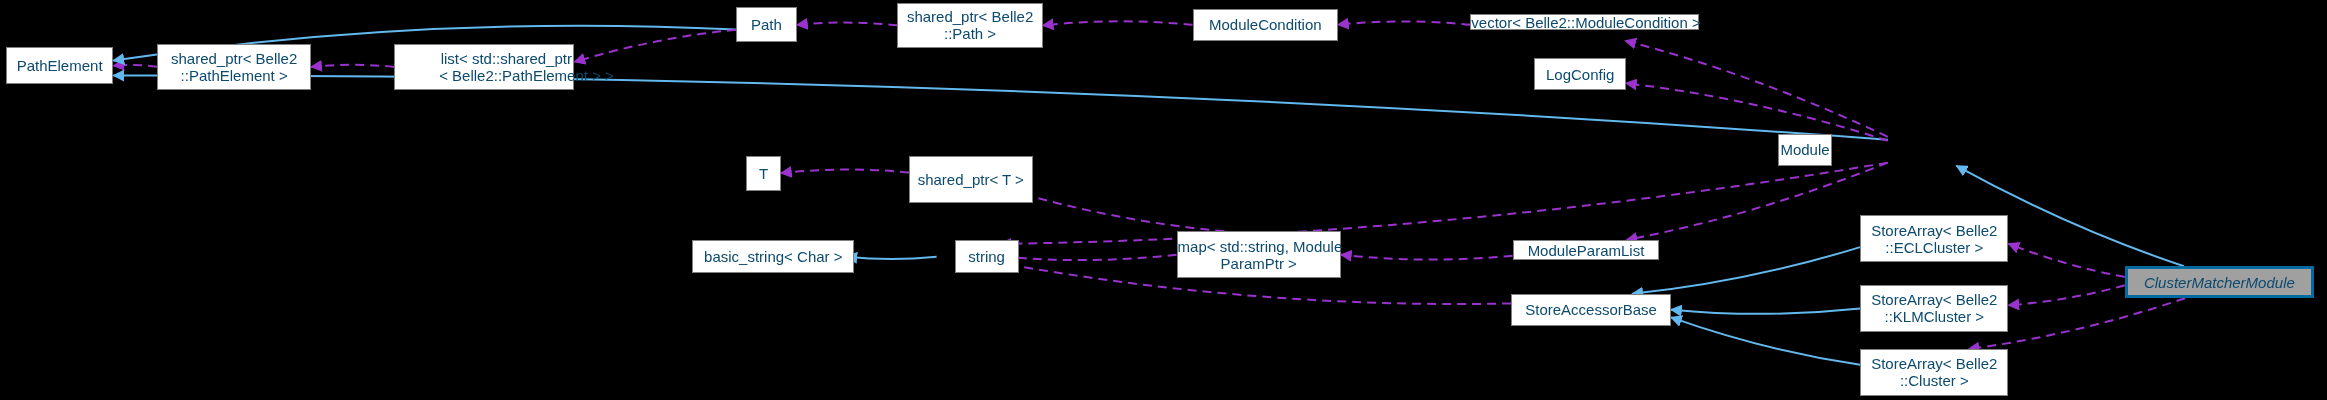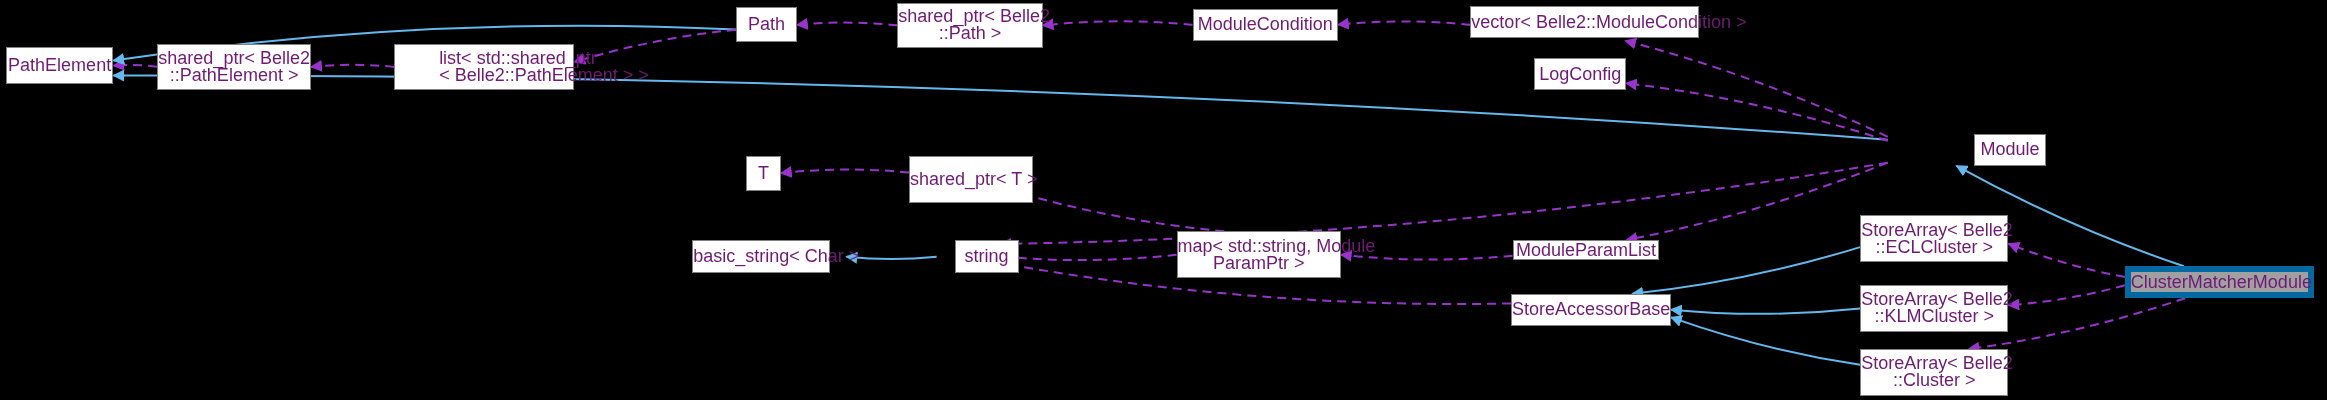--- a/index.html
+++ b/index.html
@@ -22,34 +22,35 @@
     left: 0;
     top: 0;
     width: 2327px;
     height: 400px;
   }
   .node {
     position: absolute;
     box-sizing: border-box;
     background: #ffffff;
     border: 1px solid #808080;
-    color: #701a75;
-    font-size: 18px;
+    color: #0c4a6e;
+    font-size: 15px;
     line-height: 17px;
     text-align: center;
     display: flex;
     align-items: center;
     justify-content: center;
     white-space: pre;
     letter-spacing: 0px;
     z-index: 5;
   }
   .node.highlight {
     background: #a0a0a0;
-    border: 6px solid #0369a1;
+    border: 3px solid #0369a1;
+    font-style: italic;
   }
   .node .nlabel {
     display: block;
     width: 100%;
   }
 </style>
 </head>
 <body>
 
 <div id="diagram-root">
@@ -93,26 +94,26 @@
   <div id="node-layer">
       <div class="node" style="left: 5.8175px; top: 46.5455px; width: 107.624px; height: 37.8182px; justify-content: center;"><span class="nlabel">PathElement</span></div>
       <div class="node" style="left: 157.072px; top: 43.6364px; width: 154.164px; height: 46.5455px;"><span class="nlabel">shared_ptr&lt; Belle2
 ::PathElement &gt;</span></div>
       <div class="node" style="left: 394.136px; top: 43.6364px; width: 180.343px; height: 46.5455px; padding-left: 44px;"><span class="nlabel">list&lt; std::shared_ptr
 &lt; Belle2::PathElement &gt; &gt;</span></div>
       <div class="node" style="left: 735.914px; top: 7.27273px; width: 61.0838px; height: 34.9091px;"><span class="nlabel">Path</span></div>
       <div class="node" style="left: 897.349px; top: 2.90909px; width: 145.438px; height: 45.0909px;"><span class="nlabel">shared_ptr&lt; Belle2
 ::Path &gt;</span></div>
       <div class="node" style="left: 1192.59px; top: 8.72727px; width: 145.438px; height: 32px;"><span class="nlabel">ModuleCondition</span></div>
-      <div class="node" style="left: 1470.37px; top: 6px; width: 228.337px; height: 32px;"><span class="nlabel">vector&lt; Belle2::ModuleCondition &gt;</span></div>
+      <div class="node" style="left: 1470.37px; top: 14px; width: 228.337px; height: 16px;"><span class="nlabel">vector&lt; Belle2::ModuleCondition &gt;</span></div>
       <div class="node" style="left: 1534.37px; top: 58.1818px; width: 91.6256px; height: 32px;"><span class="nlabel">LogConfig</span></div>
-      <div class="node" style="left: 1974px; top: 133.818px; width: 72px; height: 32px;"><span class="nlabel">Module</span></div>
+      <div class="node" style="left: 1778px; top: 133.818px; width: 54px; height: 32px;"><span class="nlabel">Module</span></div>
       <div class="node" style="left: 746.094px; top: 155.636px; width: 34.905px; height: 34.9091px;"><span class="nlabel">T</span></div>
       <div class="node" style="left: 908.984px; top: 155.636px; width: 123.622px; height: 47px;"><span class="nlabel">shared_ptr&lt; T &gt;</span></div>
-      <div class="node" style="left: 692.283px; top: 240px; width: 138px; height: 33.4545px;"><span class="nlabel">basic_string&lt; Char &gt;</span></div>
+      <div class="node" style="left: 692.283px; top: 240px; width: 162px; height: 33.4545px;"><span class="nlabel">basic_string&lt; Char &gt;</span></div>
       <div class="node" style="left: 936.617px; top: 240px; width: 63.9925px; height: 33.4545px; margin-left: 18px;"><span class="nlabel">string</span></div>
       <div class="node" style="left: 1176.59px; top: 231.273px; width: 164.344px; height: 46.5455px;"><span class="nlabel">map&lt; std::string, Module
 ParamPtr &gt;</span></div>
       <div class="node" style="left: 1512.55px; top: 240px; width: 146.892px; height: 20px;"><span class="nlabel">ModuleParamList</span></div>
       <div class="node" style="left: 1511.1px; top: 293.818px; width: 159.981px; height: 32px;"><span class="nlabel">StoreAccessorBase</span></div>
       <div class="node" style="left: 1860.15px; top: 215.273px; width: 148.346px; height: 46.5455px;"><span class="nlabel">StoreArray&lt; Belle2
 ::ECLCluster &gt;</span></div>
       <div class="node" style="left: 1860.15px; top: 285.091px; width: 148.346px; height: 46.5455px;"><span class="nlabel">StoreArray&lt; Belle2
 ::KLMCluster &gt;</span></div>
       <div class="node" style="left: 1860.15px; top: 349.091px; width: 148.346px; height: 46.5455px;"><span class="nlabel">StoreArray&lt; Belle2

